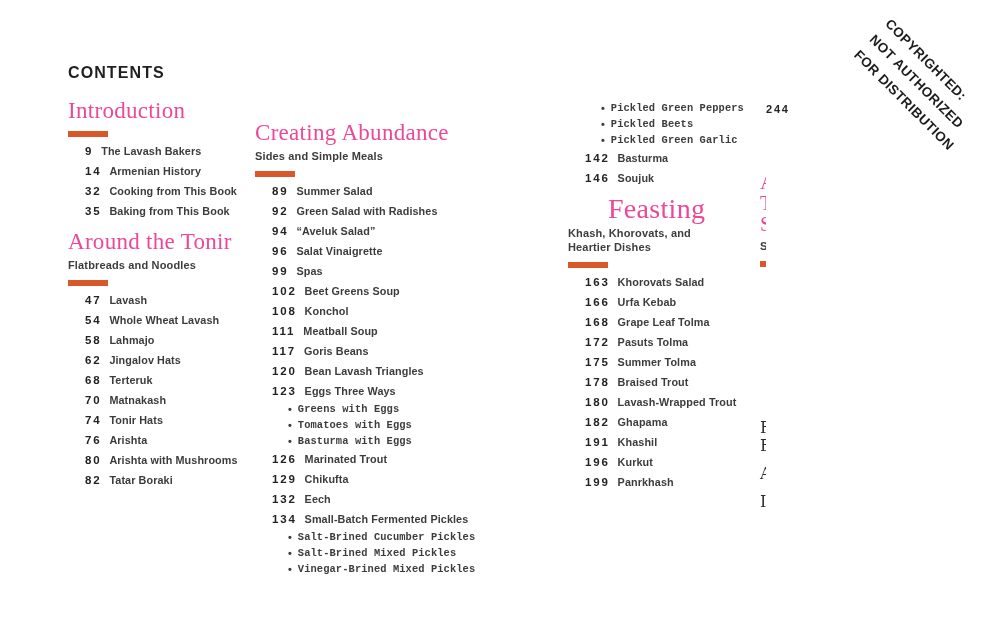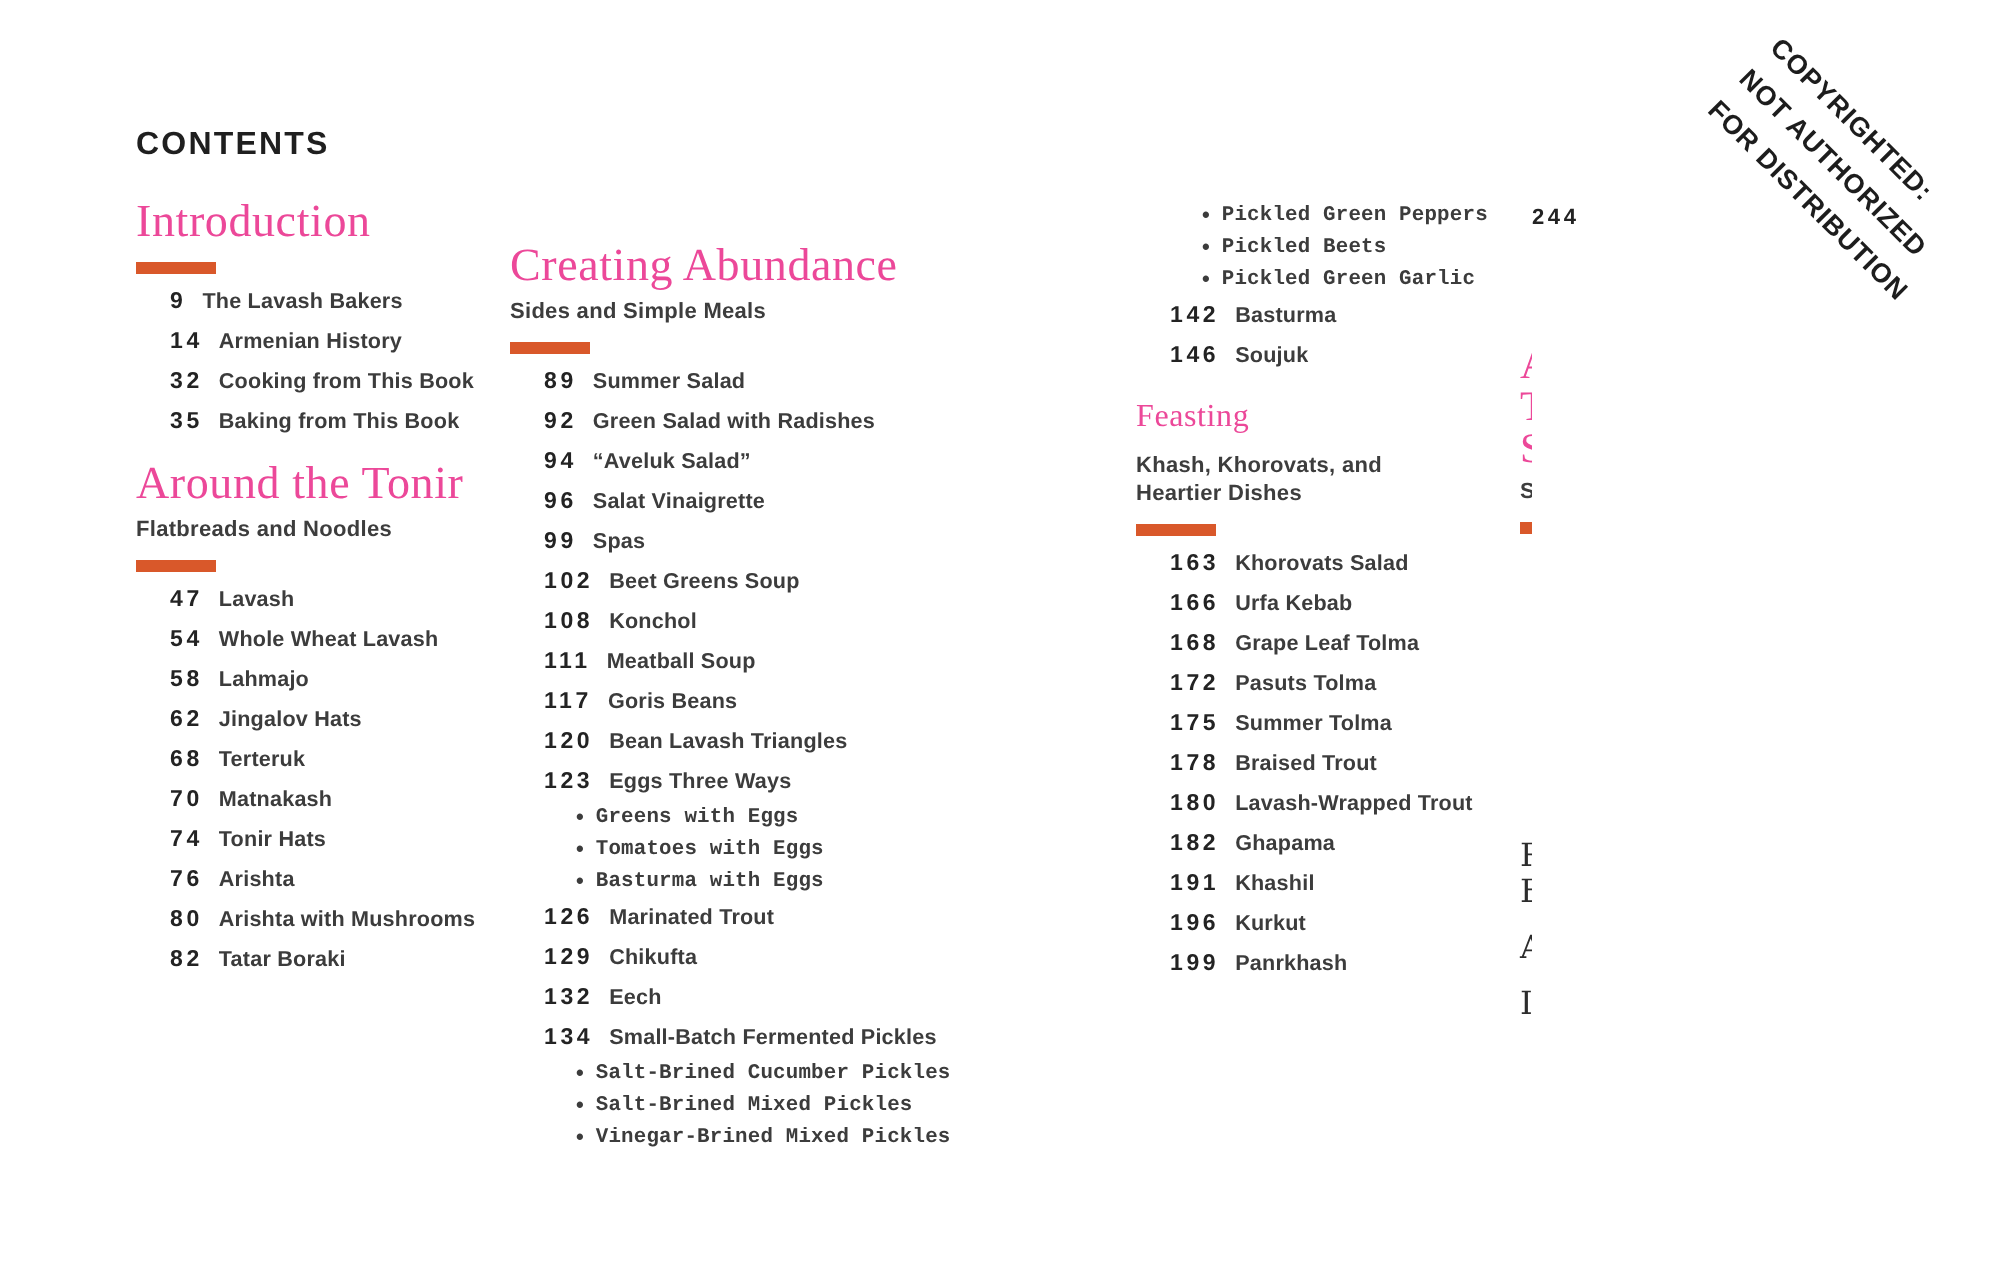--- a/index.html
+++ b/index.html
@@ -20,21 +20,21 @@
   #col3{left:568px;top:96px;width:205px;}
   #col4{left:760px;top:100px;width:238px;}
 
   .block + .block{margin-top:8px;}
 
   .section-title{
     font-family:Liberation Serif, serif;
     font-weight:400;font-size:23px;line-height:25px;
     color:#ec4899;letter-spacing:0.3px;margin:0;
   }
-  #col3 .section-title{font-size:16px;line-height:26px;}
+  #col3 .section-title{font-size:28px;line-height:26px;margin-left:40px;}
   #col4 .section-title{font-size:21px;line-height:21px;}
 
   .section-sub{
     margin-top:4px;font-size:11px;font-weight:bold;line-height:14px;
     color:#3d3d3d;letter-spacing:0.15px;
   }
 
   .rule{width:40px;height:6px;margin-top:8px;background:#D9582A;}
 
   .entries{margin-top:4px;}

